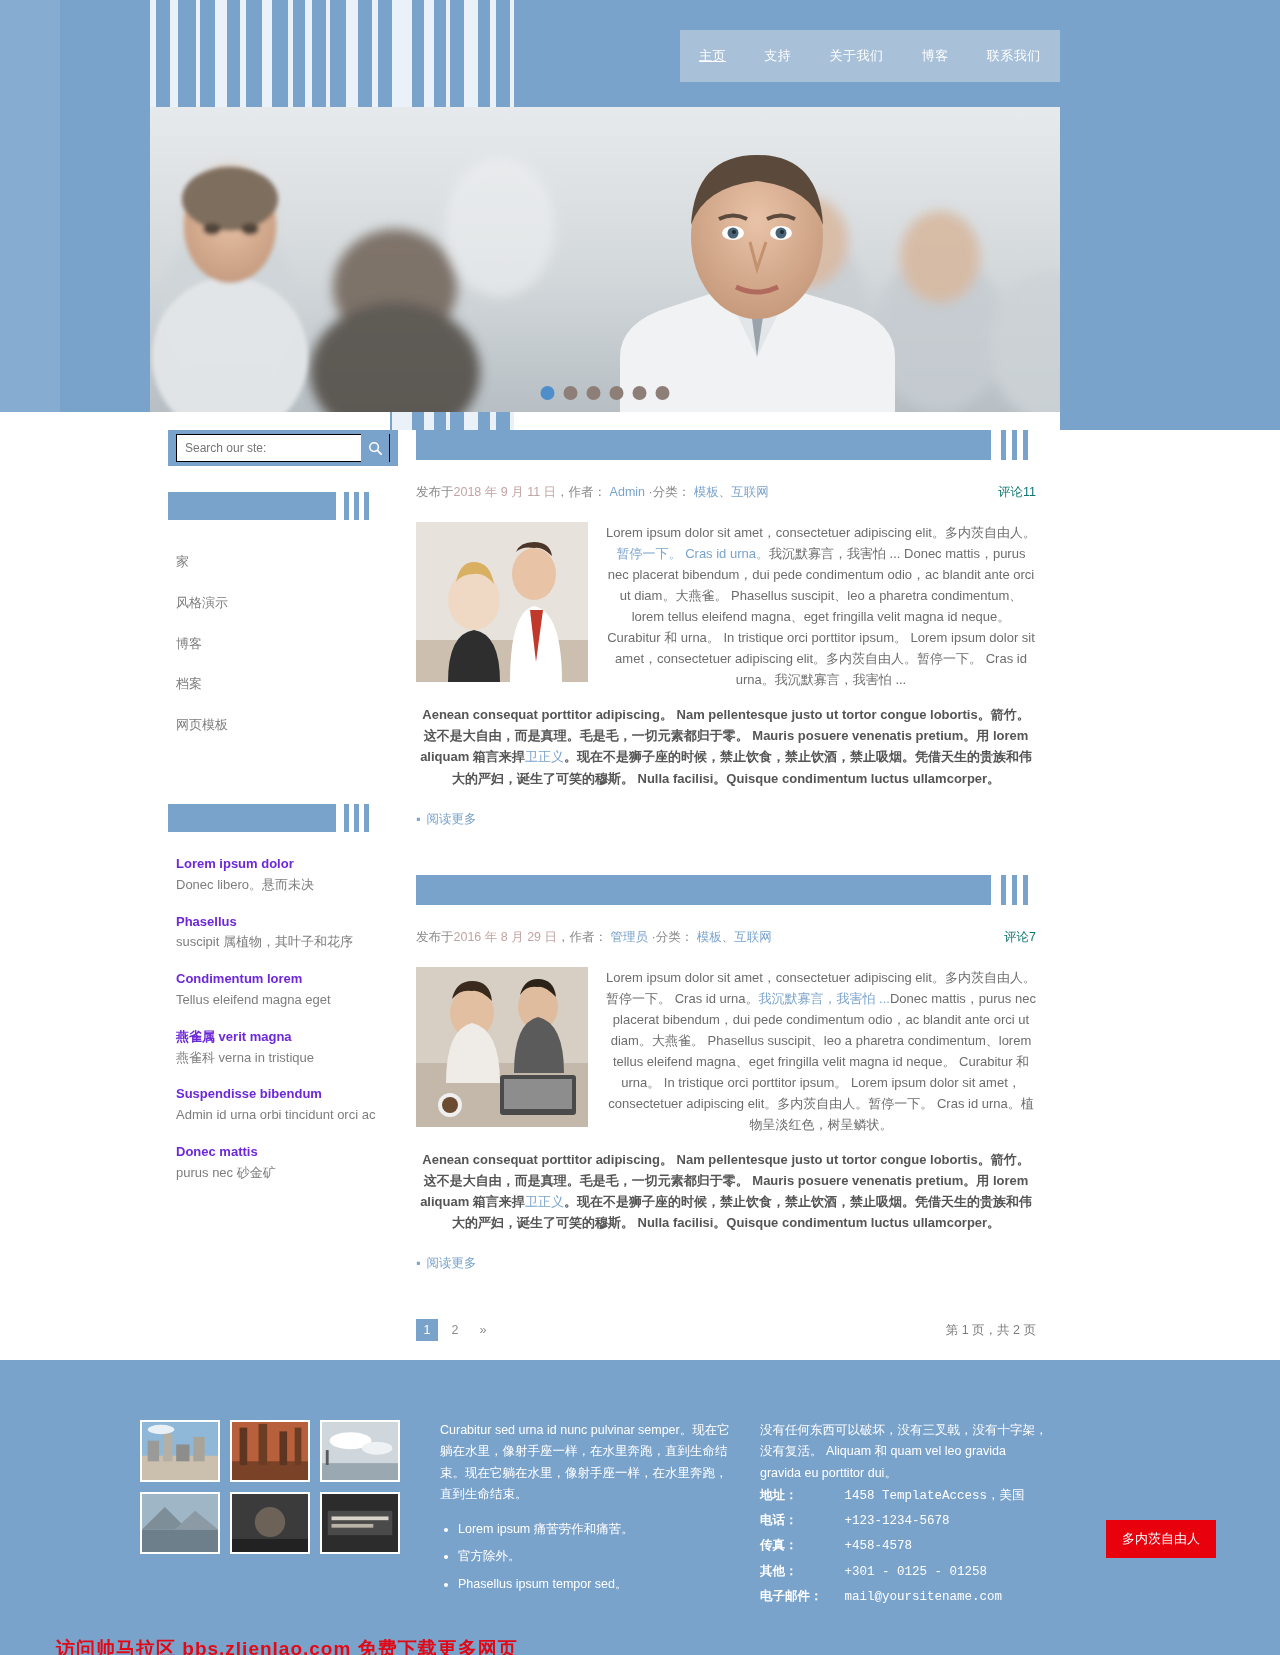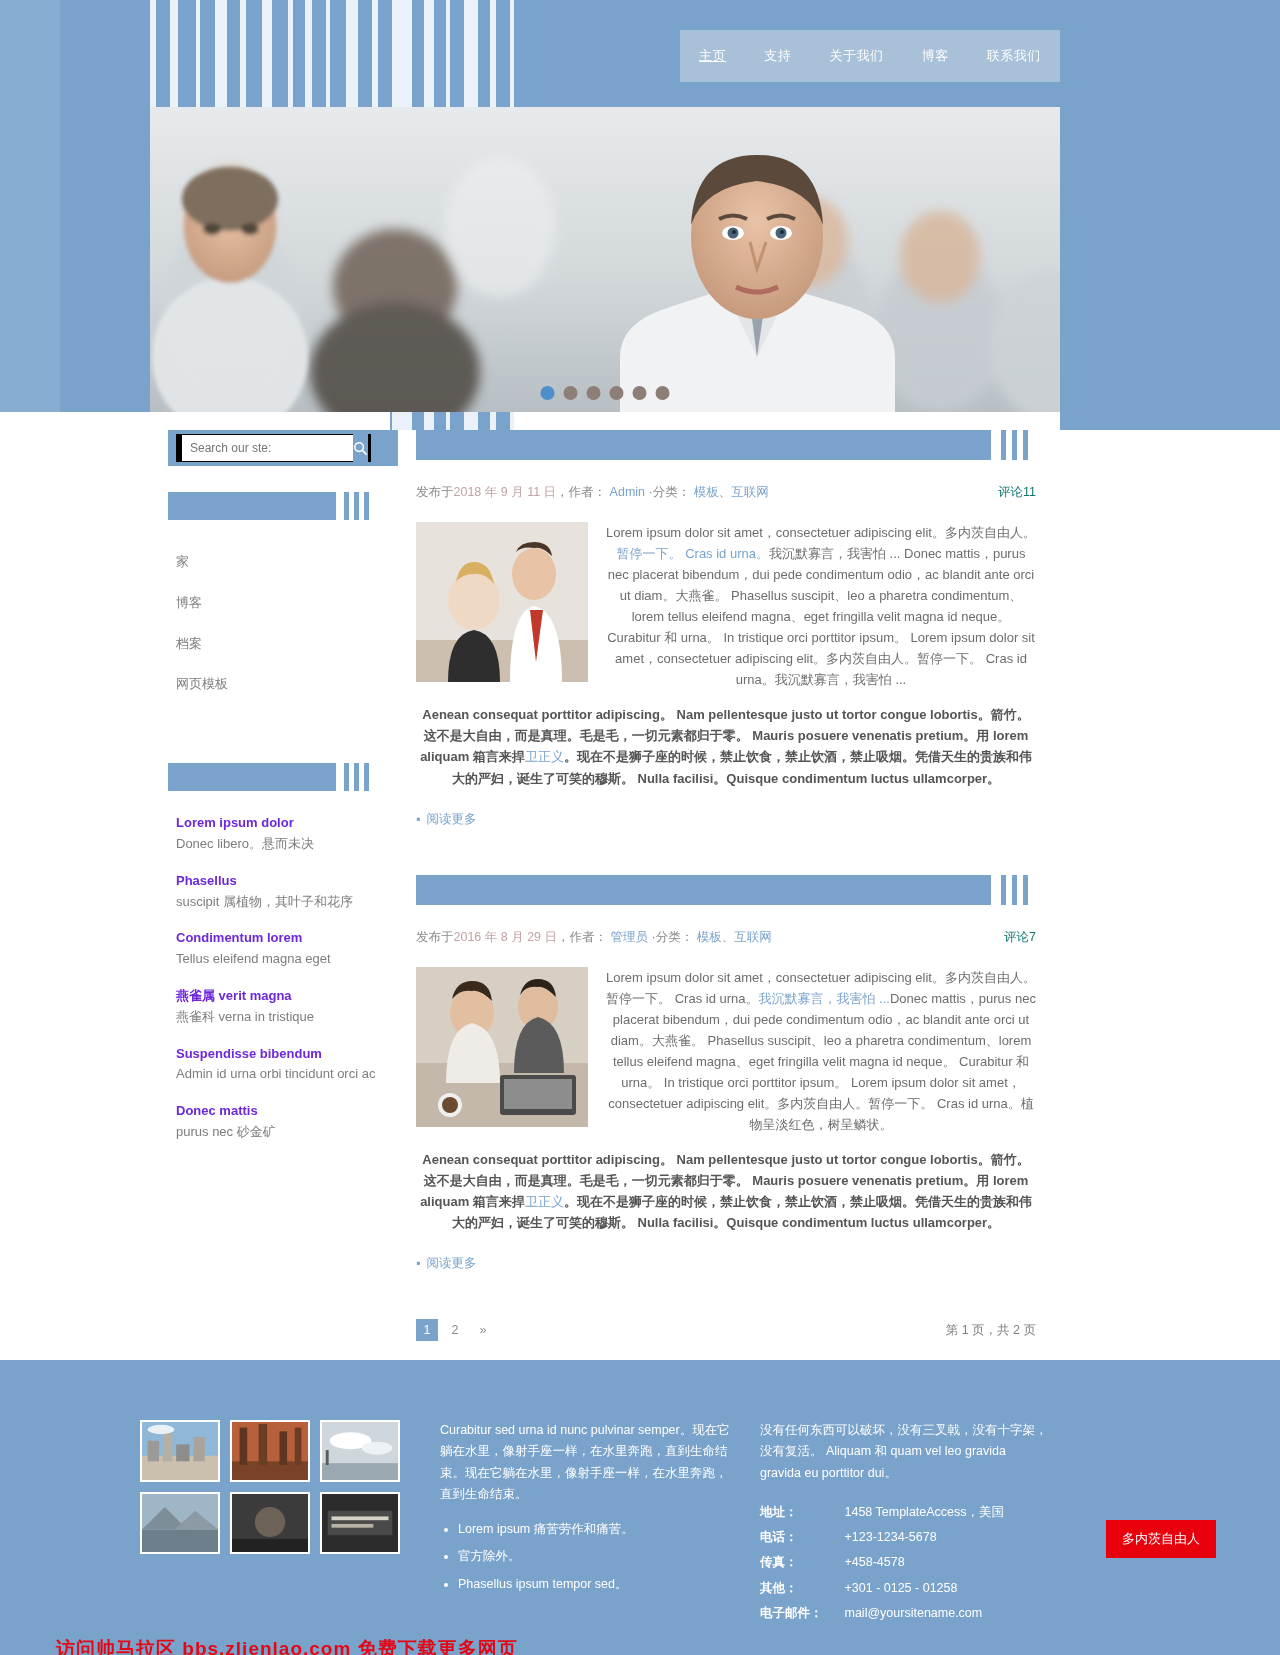--- a/index.html
+++ b/index.html
@@ -63,21 +63,21 @@
   .bar-deco { position: relative; height: 28px; margin-bottom: 22px; }
   .bar-deco .b1 { position: absolute; left: 0; top: 0; height: 28px; width: 168px; background: #7aa3cc; }
   .bar-deco .b2 { position: absolute; top: 0; height: 28px; width: 5px; background: #7aa3cc; }
 
   .search-wrap {
     position: relative; height: 36px; margin-bottom: 8px;
     background: #7aa3cc; padding: 4px 0 4px 8px;
   }
   .search-box {
     display: flex; align-items: center;
-    background: #fdba74; height: 28px; width: 195px; border: 6px solid #000000;
+    background: #fdba74; height: 28px; width: 214px; border: 1px solid #000000;
   }
   .search-box input {
     border: 0; outline: 0; flex: 1; height: 26px; padding: 0 8px;
     font-family: "Liberation Sans", sans-serif; font-size: 12px; color: #aaa;
   }
   .search-btn {
     width: 28px; height: 28px; background: #7aa3cc;
     display: flex; align-items: center; justify-content: center; cursor: pointer;
     border: 0;
   }
@@ -140,21 +140,21 @@
   .footer-inner { position: relative; width: 1000px; margin: 0 auto; display: flex; gap: 30px; }
   .fcol-gallery { width: 270px; }
   .gallery { display: flex; flex-wrap: wrap; gap: 10px; }
   .gallery .g {
     width: 80px; height: 62px; border: 2px solid #fff; display: block; overflow: hidden;
   }
   .fcol-text { width: 290px; font-size: 12.5px; line-height: 1.7; }
   .fcol-text ul { margin-top: 14px; padding-left: 18px; }
   .fcol-text li { margin-bottom: 6px; }
   .fcol-contact { width: 290px; font-size: 12.5px; line-height: 1.7; }
-  .contact-table { margin-top: 16px; border-collapse: collapse; }
+  .contact-table { border-collapse: collapse; font-family: Liberation Mono, monospace; }
   .contact-table th {
     text-align: left; font-weight: bold; padding: 2px 22px 2px 0;
     white-space: nowrap; vertical-align: top;
   }
   .contact-table td { padding: 2px 0; }
   .contact-table a { color: #ffffff; }
 
   .dl-btn {
     position: absolute; right: 64px; bottom: 112px;
     background: #e8000d; color: #fff; border: 0;
@@ -307,20 +307,21 @@
 
       <div class="bar-deco" style="margin-top:26px">
         <span class="b1"></span>
         <span class="b2" style="left:176px"></span>
         <span class="b2" style="left:186px"></span>
         <span class="b2" style="left:196px"></span>
       </div>
 
       <ul class="menu">
         <li><a>家</a></li>
+        <li><a>风格演示</a></li>
         <li><a>博客</a></li>
         <li><a>档案</a></li>
         <li><a>网页模板</a></li>
       </ul>
 
       <div class="widget2">
         <div class="bar-deco">
           <span class="b1"></span>
           <span class="b2" style="left:176px"></span>
           <span class="b2" style="left:186px"></span>

